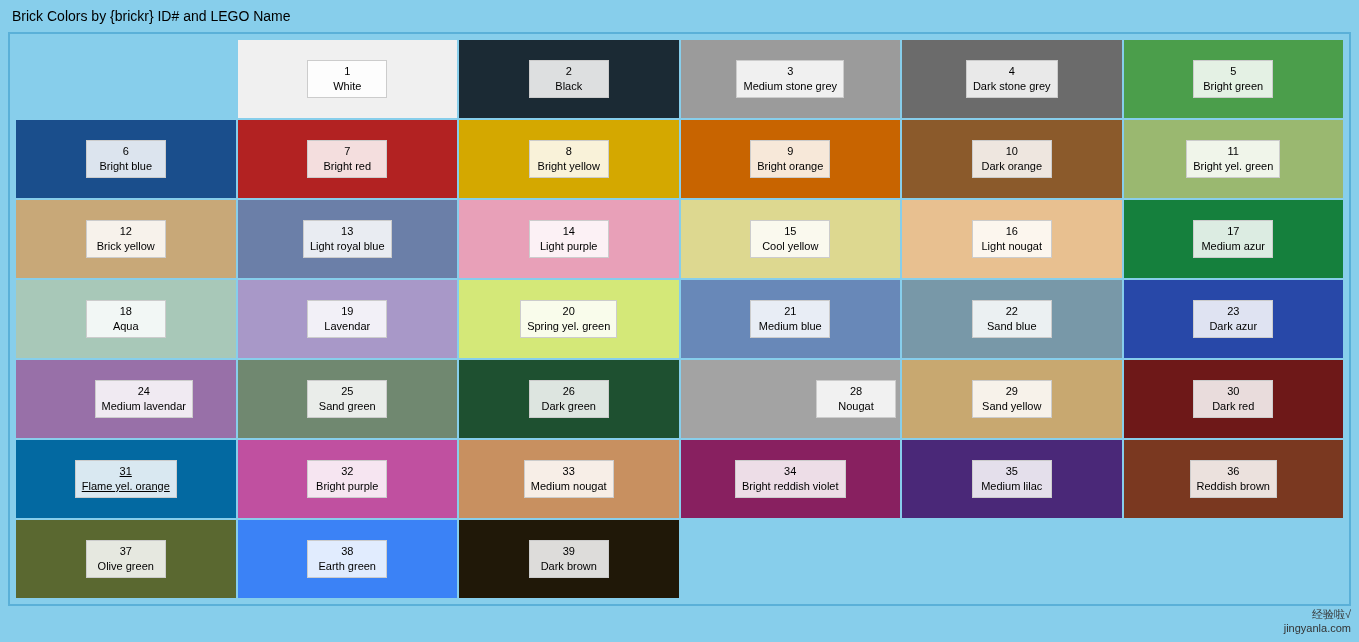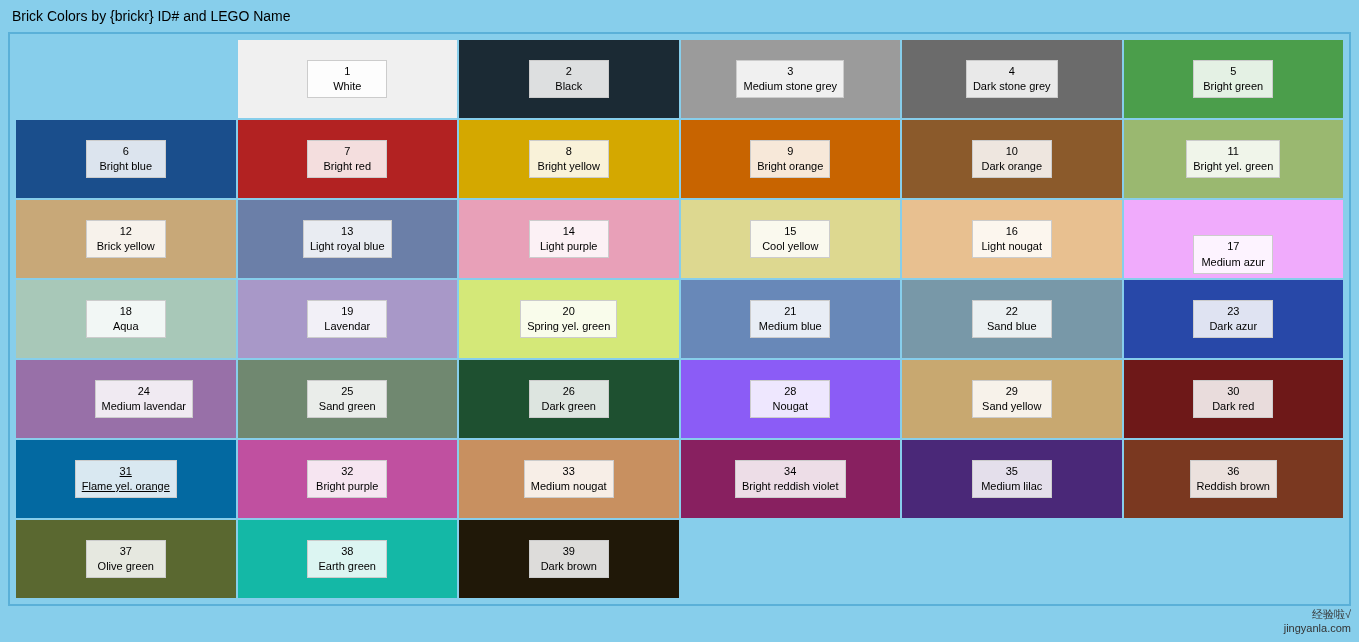--- a/index.html
+++ b/index.html
@@ -159,21 +159,21 @@
           <span class="id">15</span>
           <span class="name">Cool yellow</span>
         </div>
       </div>
       <div class="cell" style="background-color: rgb(232, 192, 144);">
         <div class="label-box">
           <span class="id">16</span>
           <span class="name">Light nougat</span>
         </div>
       </div>
-      <div class="cell" style="background-color: #f0abfc; align-items: flex-end;">
+      <div class="cell" style="background-color: #15803d;">
         <div class="label-box">
           <span class="id">17</span>
           <span class="name">Medium azur</span>
         </div>
       </div>
       <div class="cell" style="background-color: rgb(168, 200, 184);">
         <div class="label-box">
           <span class="id">18</span>
           <span class="name">Aqua</span>
         </div>
@@ -219,21 +219,21 @@
           <span class="id">25</span>
           <span class="name">Sand green</span>
         </div>
       </div>
       <div class="cell" style="background-color: rgb(30, 80, 48);">
         <div class="label-box">
           <span class="id">26</span>
           <span class="name">Dark green</span>
         </div>
       </div>
-      <div class="cell" style="background-color: #8b5cf6;">
+      <div class="cell" style="background-color: #a3a3a3; justify-content: flex-end;">
         <div class="label-box">
           <span class="id">28</span>
           <span class="name">Nougat</span>
         </div>
       </div>
       <div class="cell" style="background-color: rgb(200, 168, 112);">
         <div class="label-box">
           <span class="id">29</span>
           <span class="name">Sand yellow</span>
         </div>
@@ -279,21 +279,21 @@
           <span class="id">36</span>
           <span class="name">Reddish brown</span>
         </div>
       </div>
       <div class="cell" style="background-color: rgb(90, 104, 48);">
         <div class="label-box">
           <span class="id">37</span>
           <span class="name">Olive green</span>
         </div>
       </div>
-      <div class="cell" style="background-color: #14b8a6;">
+      <div class="cell" style="background-color: #3b82f6;">
         <div class="label-box">
           <span class="id">38</span>
           <span class="name">Earth green</span>
         </div>
       </div>
       <div class="cell" style="background-color: rgb(32, 24, 8);">
         <div class="label-box">
           <span class="id">39</span>
           <span class="name">Dark brown</span>
         </div>

